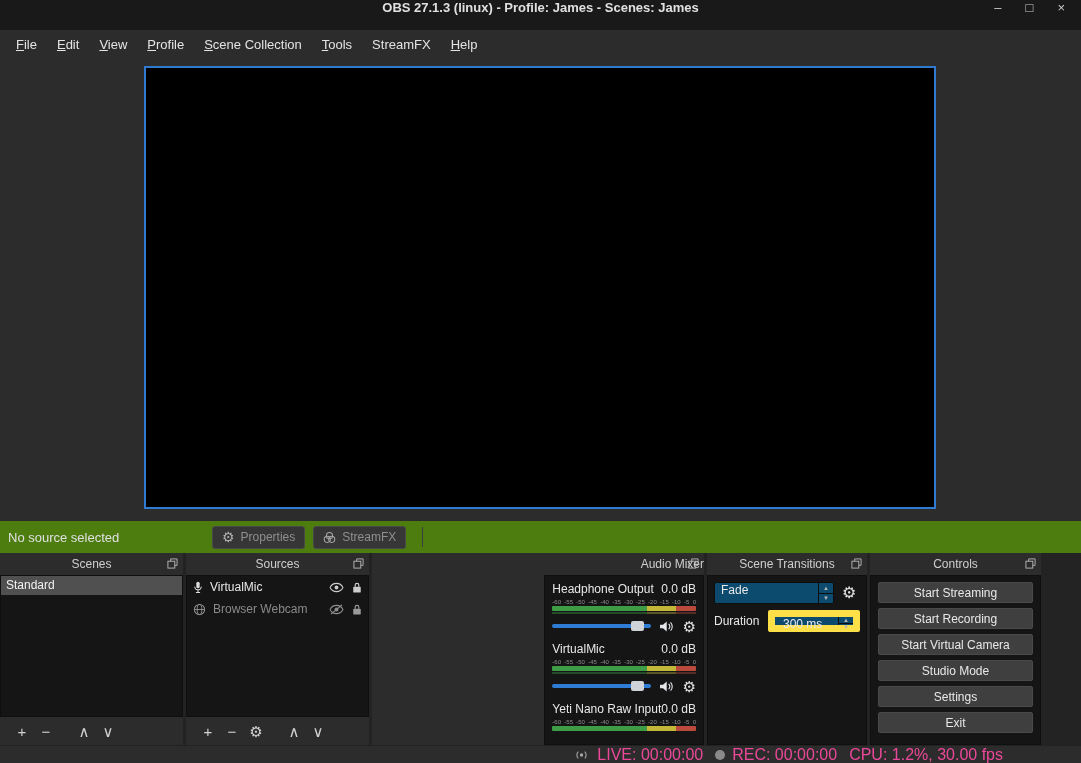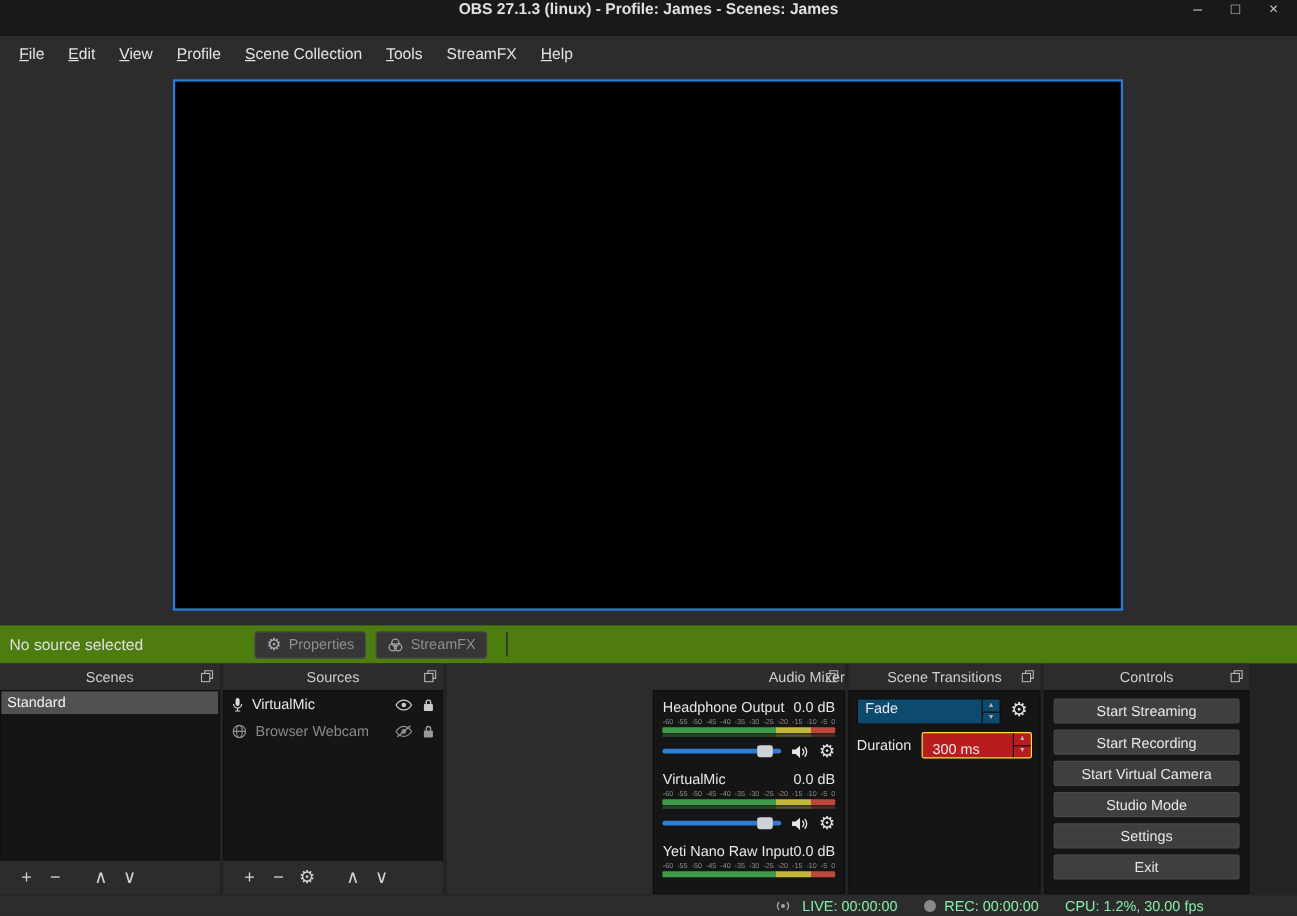--- a/index.html
+++ b/index.html
@@ -67,33 +67,33 @@
   .trans-body { padding:6px; }
   .trow { display:flex; align-items:center; margin-bottom:6px; }
   .combo { width:120px; height:22px; background:#0c4a6e; border:1px solid #0d0d0d; border-radius:2px;
     display:flex; align-items:flex-start; }
   .combo-text { flex:1; padding-left:6px; font-size:12px; color:#e8e8e8; }
   .spin-col { width:15px; align-self:stretch; border-left:1px solid #0d0d0d; display:flex; flex-direction:column; }
   .spin-col span { flex:1; display:flex; align-items:center; justify-content:center; font-size:6px; color:#b5b5b5; }
   .spin-col span:first-child { border-bottom:1px solid #0d0d0d; }
   .trans-gear { font-size:16px; color:#e0e0e0; margin-left:8px; line-height:1; }
   .dur-label { font-size:12px; color:#e8e8e8; flex:1; }
-  .spinbox { width:92px; height:22px; background:#b91c1c; border:1px solid #fde047; border-radius:2px;
-    display:flex; align-items:flex-end; }
+  .spinbox { width:92px; height:22px; background:#0c4a6e; border:7px solid #fde047; border-radius:2px;
+    display:flex; align-items:flex-start; }
   .spin-val { flex:1; text-align:left; padding-left:8px; font-size:12px; color:#e8e8e8; }
 
   
   .controls-body { padding:6px 7px; }
   .ctl-btn { width:100%; height:21px; margin-bottom:5px; background:#3f3f3f; border:1px solid #4a4a4a;
     border-radius:2px; font-size:12px; color:#e8e8e8; display:flex; align-items:center; justify-content:center;
     font-family:"Liberation Sans", sans-serif; }
 
   
-  .statusbar { flex:1; display:flex; align-items:center; justify-content:flex-end; gap:22px;
-    padding-right:78px; font-size:12px; color:#86efac; background:#2c2c2c; border-top:1px solid #222; }
+  .statusbar { flex:1; display:flex; align-items:center; justify-content:flex-end; gap:12px;
+    padding-right:78px; font-size:16px; color:#ec4899; background:#2c2c2c; border-top:1px solid #222; }
   .sb-group { display:flex; align-items:center; gap:7px; }
   .rec-dot { width:10px; height:10px; border-radius:50%; background:#8a8a8a; display:inline-block; }
 
   svg { display:block; }
 </style>
 </head>
 <body>
 
 <div class="window">
 

